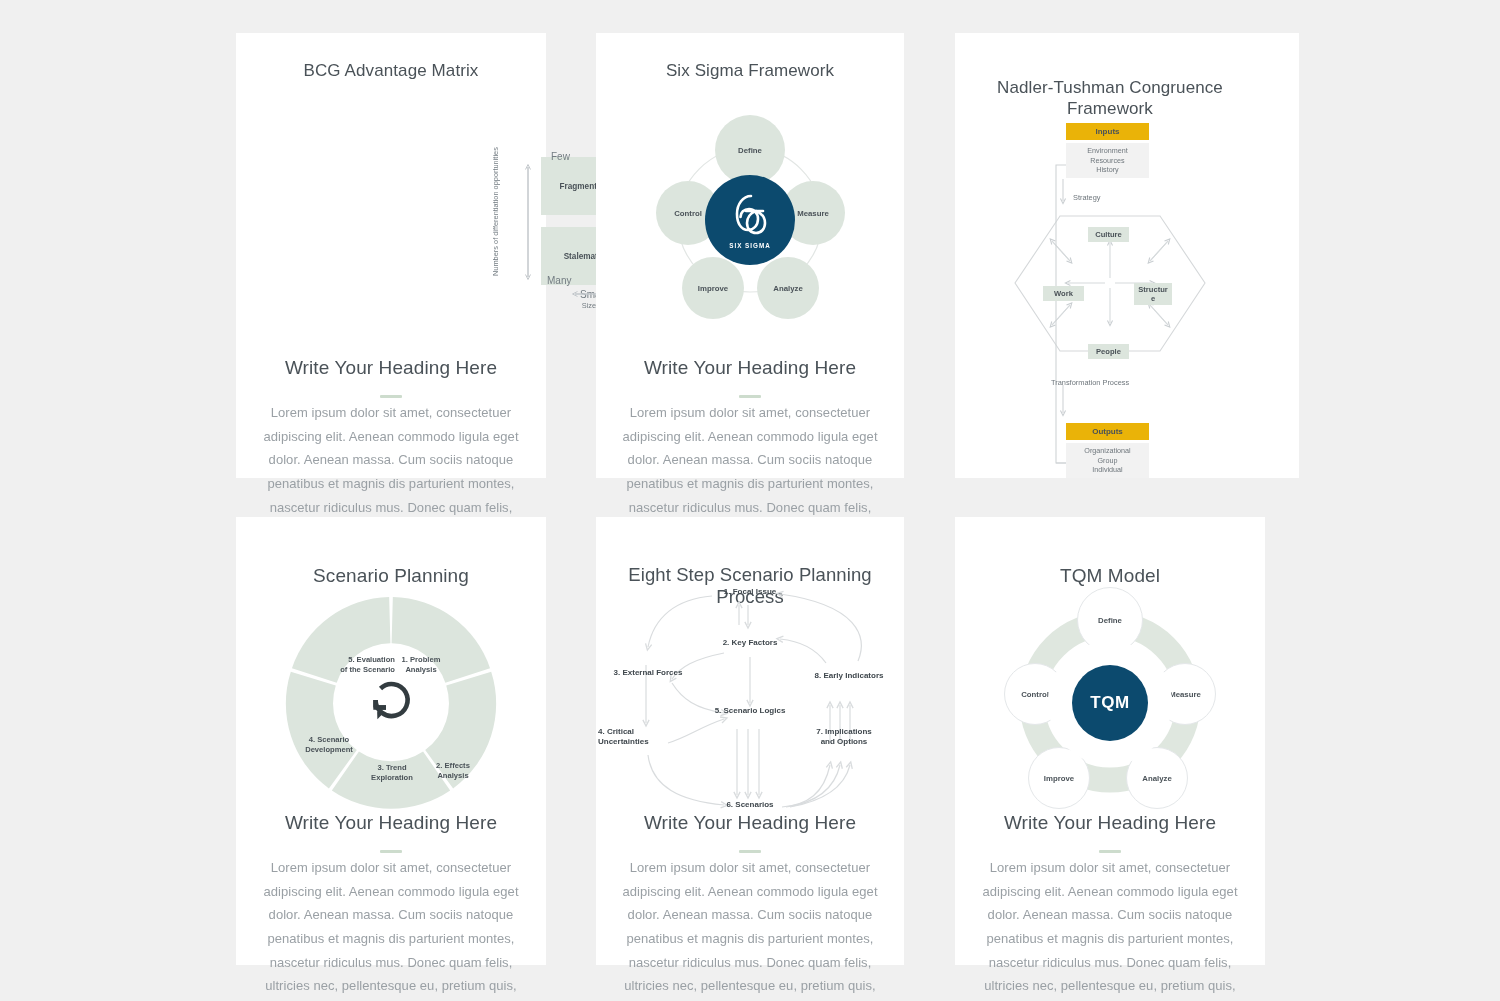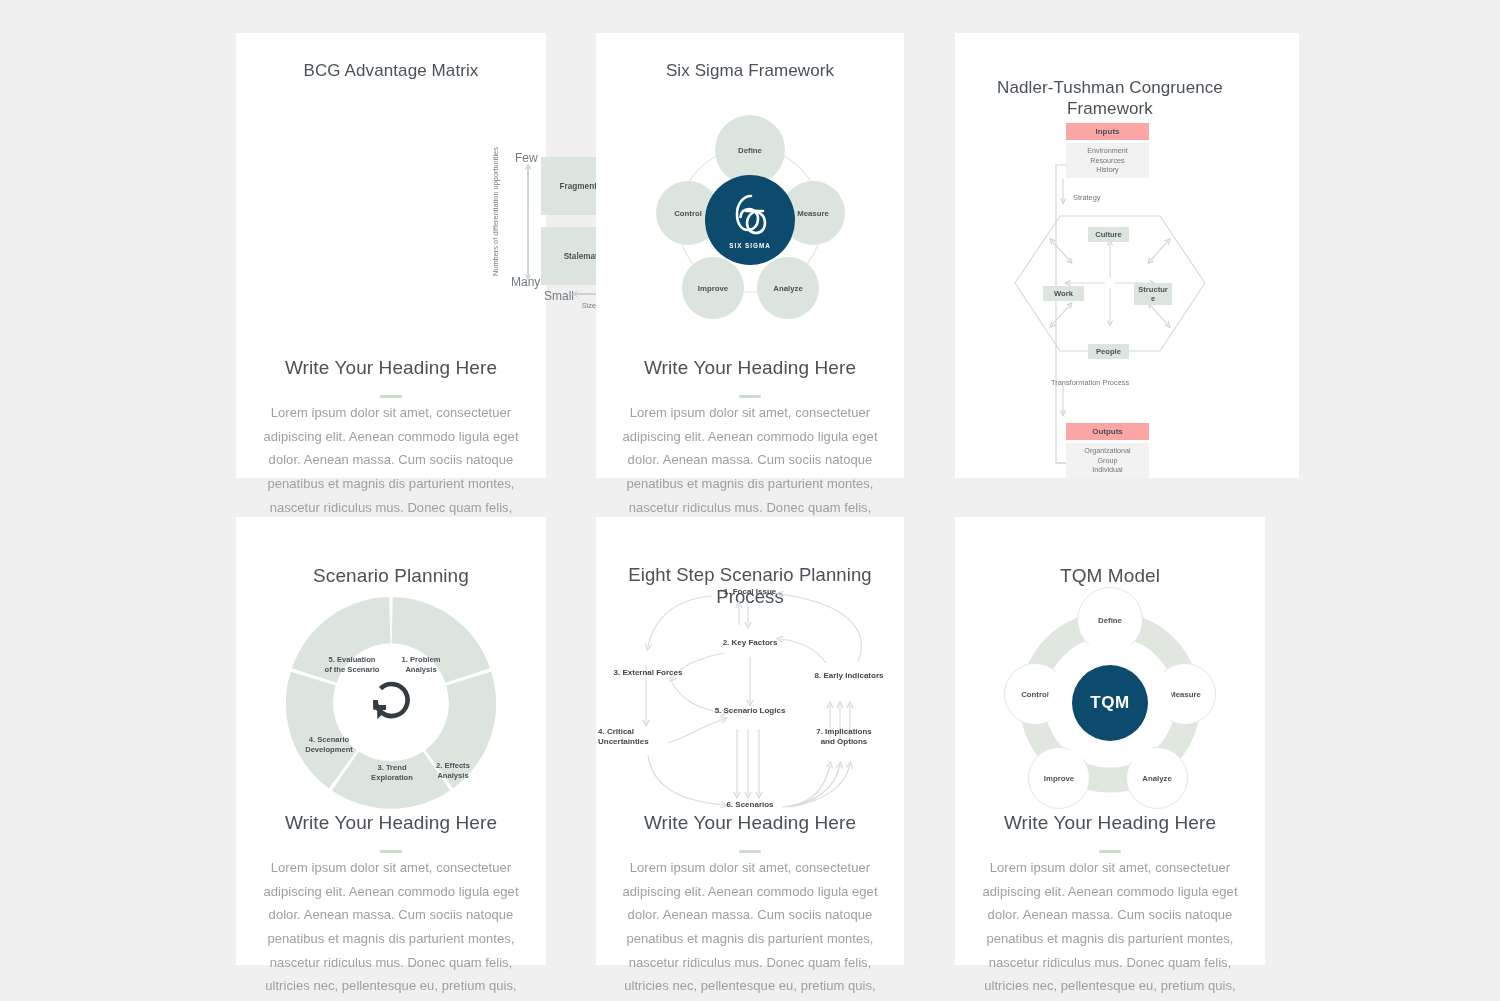--- a/index.html
+++ b/index.html
@@ -45,21 +45,21 @@
   }
 
   
   .bcg { position: absolute; }
   .bcg-cell {
     position: absolute;
     background: #dce5dd;
     display: flex; align-items: center; justify-content: center;
     color: #4a5258; font-weight: bold; font-size: 8.2px;
   }
-  .ax-label { position: absolute; color: #737c82; font-size: 12px; }
+  .ax-label { position: absolute; color: #737c82; font-size: 10px; margin-left: 36px; }
   .ax-cap { position: absolute; color: #737c82; font-size: 7.4px; text-align: center; line-height: 1.3; }
   .vax-cap {
     position: absolute; color: #737c82; font-size: 7.4px;
     transform-origin: 50% 50%;
     transform: rotate(-90deg);
     white-space: nowrap; text-align: center; line-height: 1.35;
   }
 
   
   .pent-wrap { position: absolute; }
@@ -80,21 +80,21 @@
   }
 
   
   .nad { position: absolute; }
   .nbox {
     position: absolute;
     display: flex; align-items: center; justify-content: center;
     text-align: center;
     color: #4a5258;
   }
-  .nbox.head { background: #fca5a5; font-weight: bold; font-size: 8px; text-align: center; }
+  .nbox.head { background: #eab308; font-weight: bold; font-size: 8px; text-align: center; }
   .nbox.sub  { background: #f2f2f2; font-size: 7.2px; line-height: 1.35; color: #6e767c; }
   .nbox.inner{ background: #dce5dd; font-weight: bold; font-size: 7.6px; line-height: 1.2; }
   .nlabel { position: absolute; color: #6e767c; font-size: 7.4px; }
   .nlabel.vert {
     transform: rotate(-90deg); transform-origin: 50% 50%;
     white-space: nowrap;
   }
 
   
   .donut-label {
@@ -283,21 +283,21 @@
           <path d="M9.6 30.5 L20 30.5" fill="none" stroke="#333c40" stroke-width="4.6"></path>
           <path d="M9.6 23 L9.6 30.5 L20 30.5" fill="none" stroke="#333c40" stroke-width="4.6" stroke-linejoin="miter"></path>
           <path d="M7.5 34.8 L2.6 40 L12.4 40 Z" fill="#333c40" transform="rotate(-45 9.6 30.5)"></path>
         </svg>
       </div>
 
       <div class="donut-label" style="left:97px; top:60px; width:80px; text-align:center;"><span>1. Problem</span><br><span>Analysis</span></div>
       <div class="donut-label" style="left:131px; top:140px; width:76px; text-align:center;margin-top:26px;"><span>2. Effects</span><br><span>Analysis</span></div>
       <div class="donut-label" style="left:68px; top:168px; width:80px; text-align:center;"><span>3. Trend</span><br><span>Exploration</span></div>
       <div class="donut-label" style="left:5px; top:140px; width:80px; text-align:center;"><span>4. Scenario</span><br><span>Development</span></div>
-      <div class="donut-label" style="left:25px; top:60px; width:86px; text-align:center;"><span>5. Evaluation</span><br><span>of the Scenario</span></div>
+      <div class="donut-label" style="left:25px; top:60px; width:86px; text-align:right;"><span>5. Evaluation</span><br><span>of the Scenario</span></div>
     </div>
 
   </div>
 
   <div class="card" style="left:596px; top:517px; width:308px; height:448px;">
 
     <div class="heading" style="position:absolute; left:8px; top:47px; width:292px; font-size:18.5px;">Eight Step Scenario Planning Process</div>
 
     <div style="position:absolute; left:0; top:62px; width:308px; height:240px;">
       <svg width="308" height="240" viewBox="0 0 308 240">

